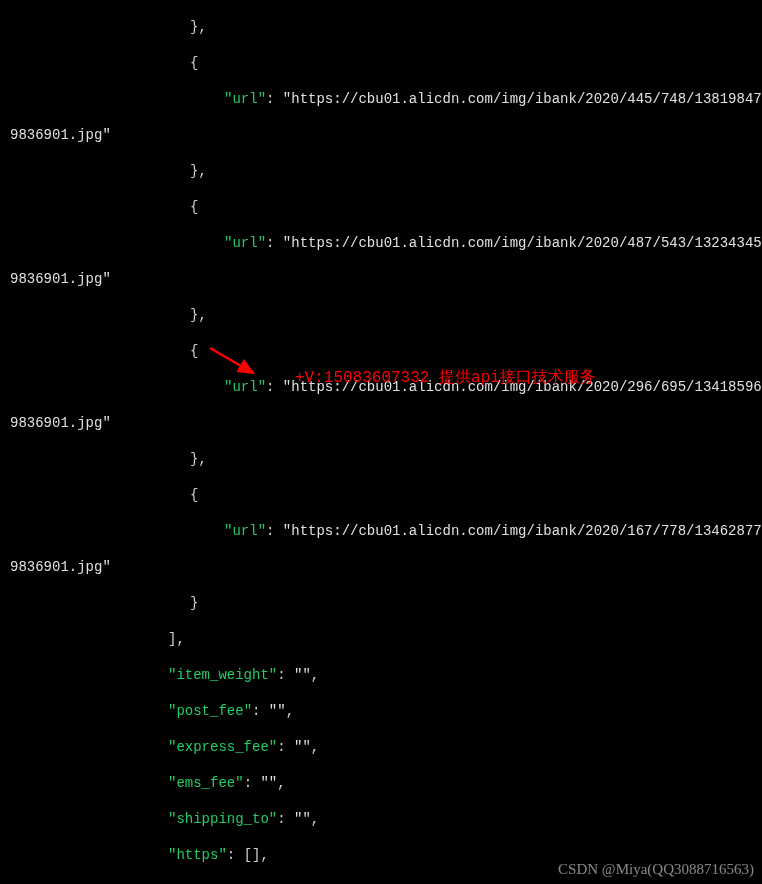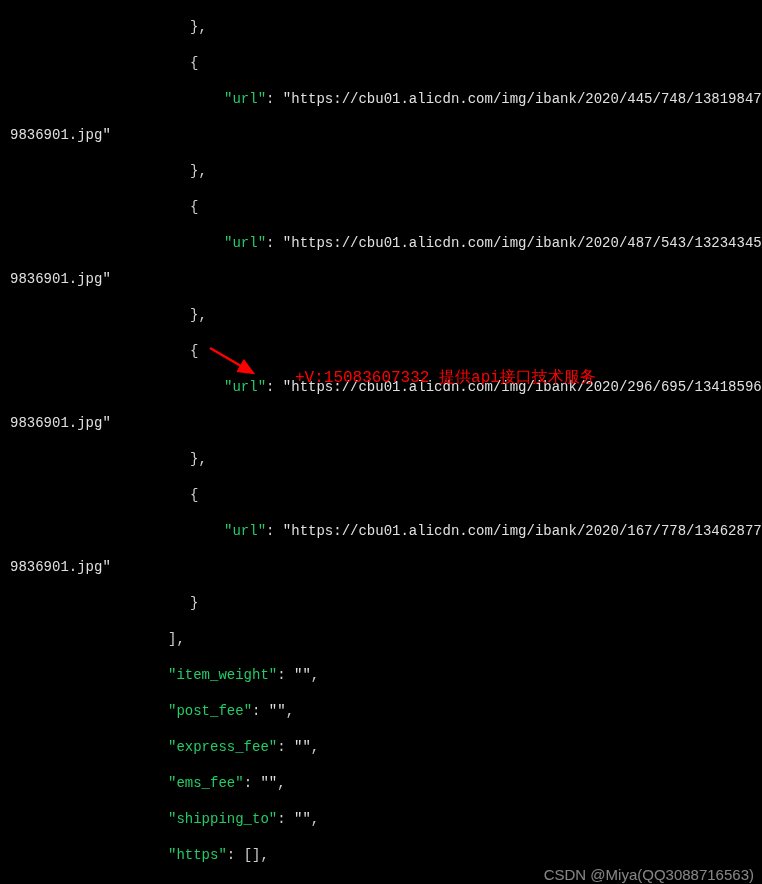--- a/index.html
+++ b/index.html
@@ -39,23 +39,23 @@
   .arrow {
     position: absolute;
     left: 205px;
     top: 343px;
     width: 60px;
     height: 40px;
   }
   .watermark {
     position: absolute;
     right: 8px;
-    bottom: 0;
+    bottom: 6px;
     color: rgba(255,255,255,0.52);
-    font-family: Liberation Sans, sans-serif;
+    font-family: Liberation Serif, serif;
     font-size: 15px;
   }
   .ind3 { padding-left: 168px; }
   .ind4 { padding-left: 190px; }
   .ind5 { padding-left: 224px; }
   .cont { padding-left: 10px; }
 </style>
 </head>
 <body>
 

